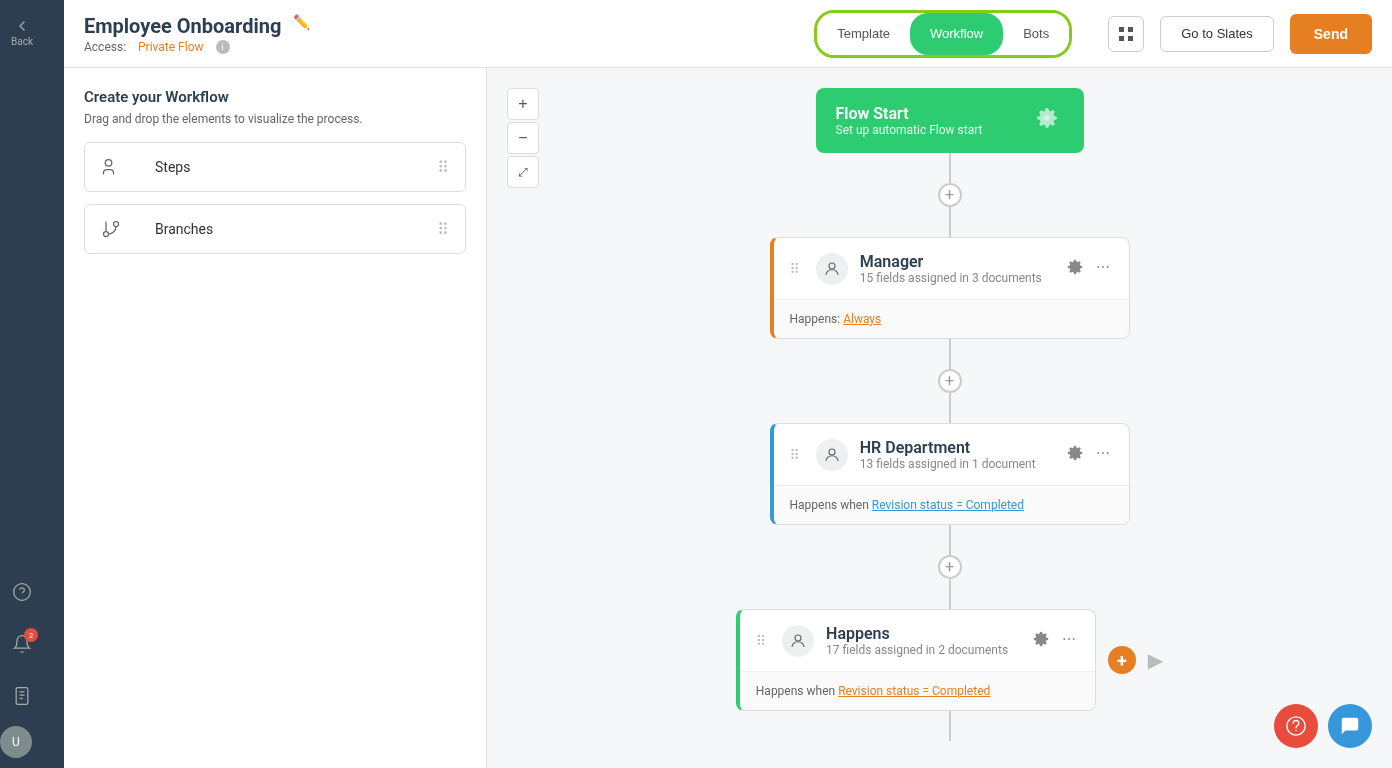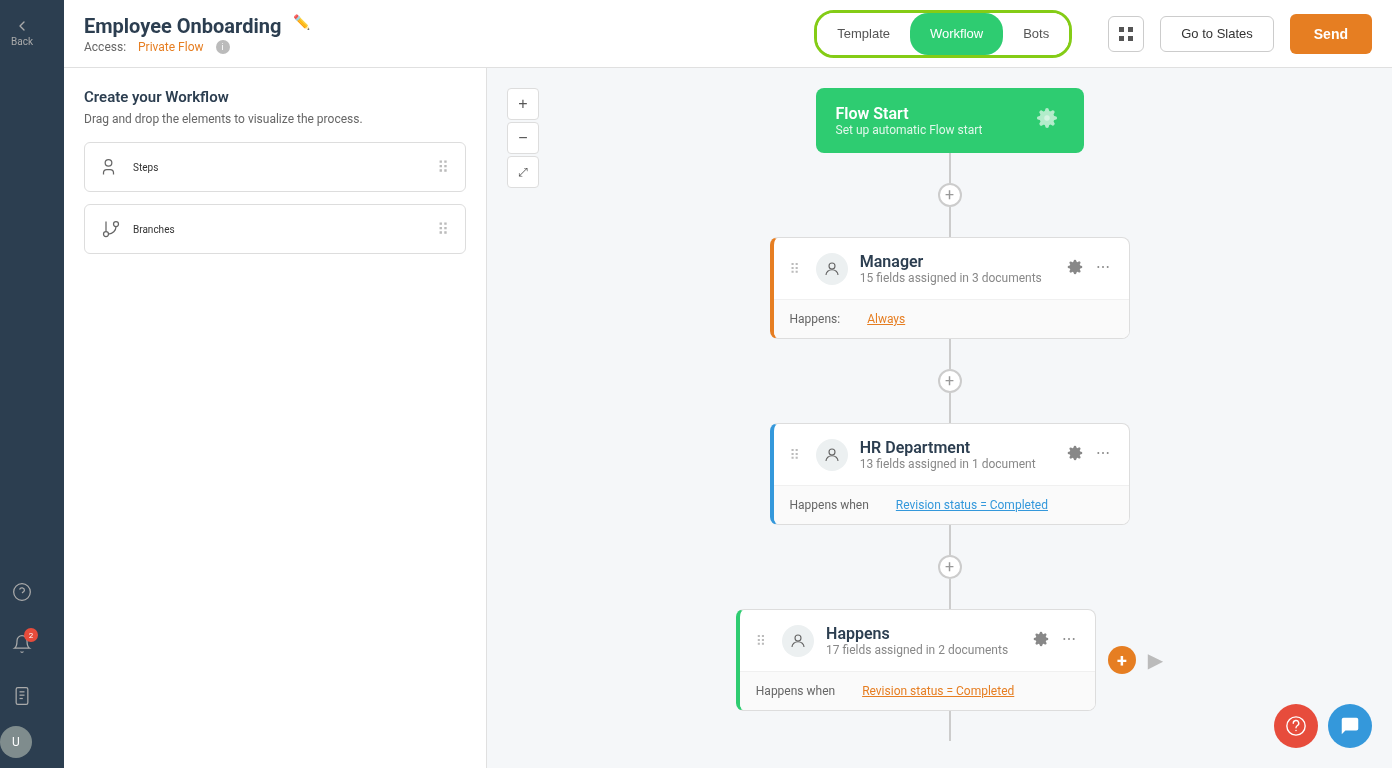--- a/index.html
+++ b/index.html
@@ -43,21 +43,21 @@
 
     
     .content-area { flex: 1; display: flex; overflow: hidden; }
 
     
     .left-panel { width: 423px; background: white; border-right: 1px solid #e0e0e0; padding: 20px; flex-shrink: 0; }
     .left-panel h3 { font-size: 15px; font-weight: 600; color: #2c3e50; margin-bottom: 6px; }
     .left-panel p { font-size: 12px; color: #666; margin-bottom: 16px; }
     .panel-item { border: 1px solid #ddd; border-radius: 6px; padding: 14px 16px; display: flex; align-items: center; gap: 12px; margin-bottom: 12px; cursor: grab; background: white; }
     .panel-item svg { width: 20px; height: 20px; fill: none; stroke: #666; stroke-width: 1.5; }
-    .panel-item-label { flex: 1; font-size: 10px; color: #333; }
+    .panel-item-label { flex: 1; font-size: 14px; color: #333; margin-left: 22px; }
     .drag-icon { color: #bbb; font-size: 16px; cursor: grab; }
 
     
     .canvas { flex: 1; background: #f5f7f9; overflow: auto; position: relative; }
 
     
     .warning-banner { background: #fff3e0; border-bottom: 1px solid #ffe0b2; padding: 8px 20px; text-align: center; font-size: 12px; color: #e67e22; position: sticky; top: 0; z-index: 10; }
     .warning-banner a { color: #e67e22; text-decoration: underline; cursor: pointer; }
 
     
@@ -88,21 +88,21 @@
     .step-avatar { width: 32px; height: 32px; border-radius: 50%; background: #ecf0f1; display: flex; align-items: center; justify-content: center; }
     .step-avatar svg { width: 18px; height: 18px; fill: none; stroke: #666; stroke-width: 1.5; }
     .step-info { flex: 1; }
     .step-name { font-size: 16px; font-weight: 600; color: #2c3e50; }
     .step-sub { font-size: 12px; color: #888; }
     .step-actions { display: flex; gap: 8px; align-items: center; }
     .step-action-btn { background: none; border: none; cursor: pointer; color: #888; padding: 2px; }
     .step-action-btn svg { width: 16px; height: 16px; fill: #888; }
 
     .step-footer { padding: 12px 16px; border-top: 1px solid #f0f0f0; font-size: 12px; color: #666; background: #fafafa; }
-    .step-footer a { color: #e67e22; text-decoration: underline; cursor: pointer; margin-left: 24px; }
+    .step-footer a { color: #e67e22; text-decoration: underline; cursor: pointer; }
     .step-footer-hr a { color: #3498db; text-decoration: underline; cursor: pointer; }
 
     
     .employee-row { display: flex; align-items: center; gap: 12px; position: relative; }
     .side-add { width: 28px; height: 28px; border-radius: 50%; background: #e67e22; color: white; display: flex; align-items: center; justify-content: center; font-size: 18px; cursor: pointer; font-weight: bold; }
     .side-arrow { color: #bbb; font-size: 20px; }
 
     
     .floating-btns { position: fixed; bottom: 20px; right: 20px; display: flex; gap: 10px; z-index: 100; }
     .float-btn { width: 44px; height: 44px; border-radius: 50%; border: none; cursor: pointer; display: flex; align-items: center; justify-content: center; }

